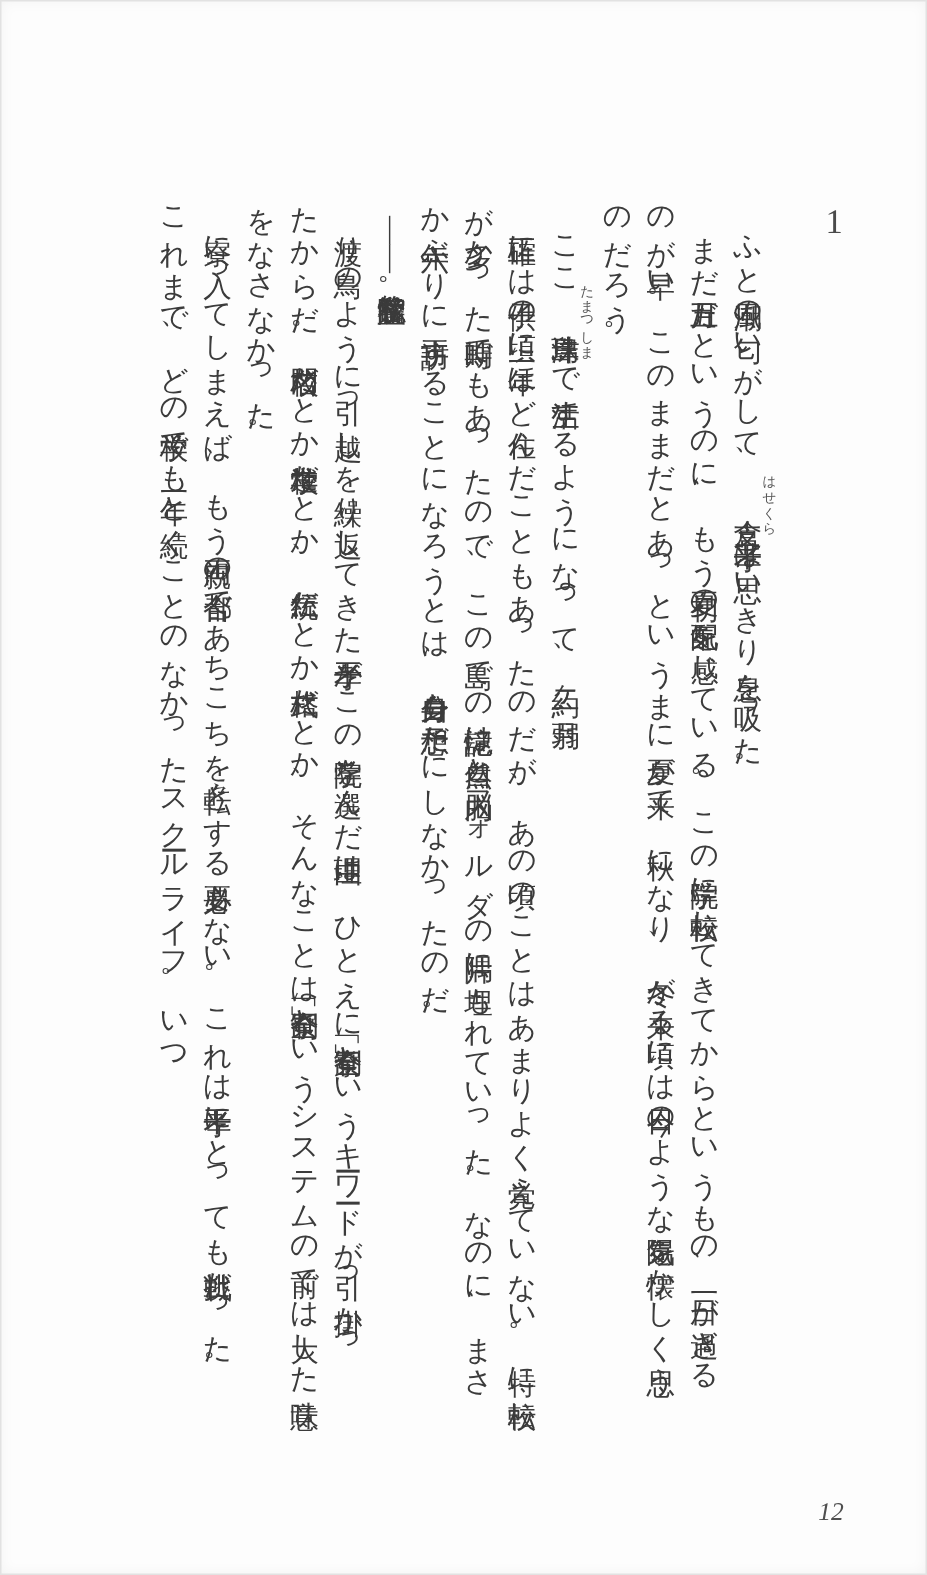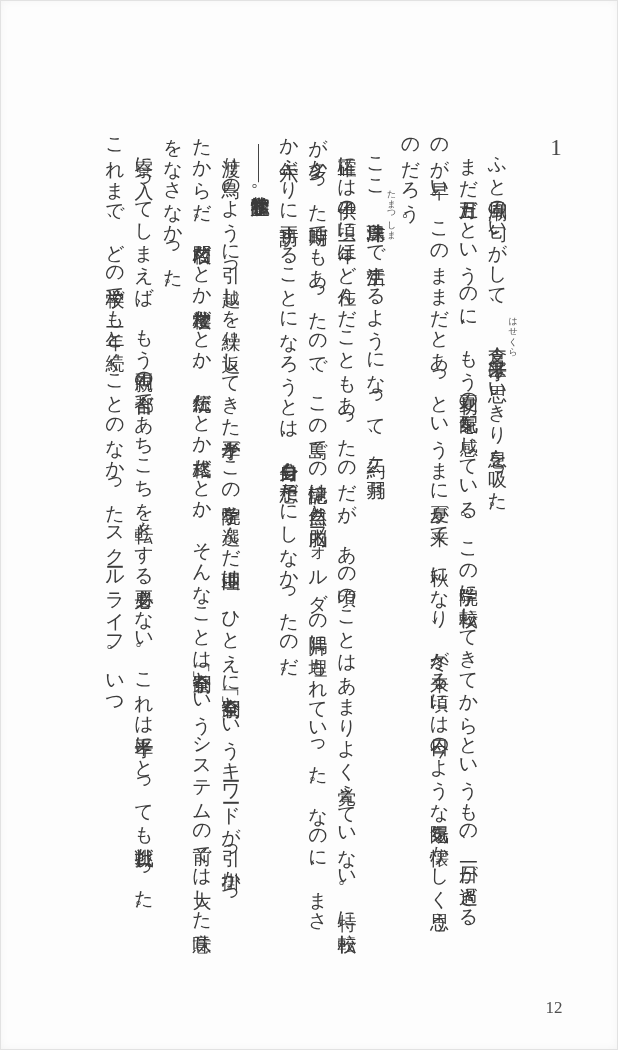--- a/index.html
+++ b/index.html
@@ -52,20 +52,21 @@
     color: #555555;
     letter-spacing: 0;
   }
   .page-number {
     position: absolute;
     left: 534px;
     top: 998px;
     width: 40px;
     text-align: center;
     font-size: 17px;
+    font-style: italic;
     color: #4f4f4f;
   }
 </style>
 </head>
 <body>
 
 <div class="page">
 
   <div class="chapter-number">1</div>
 

